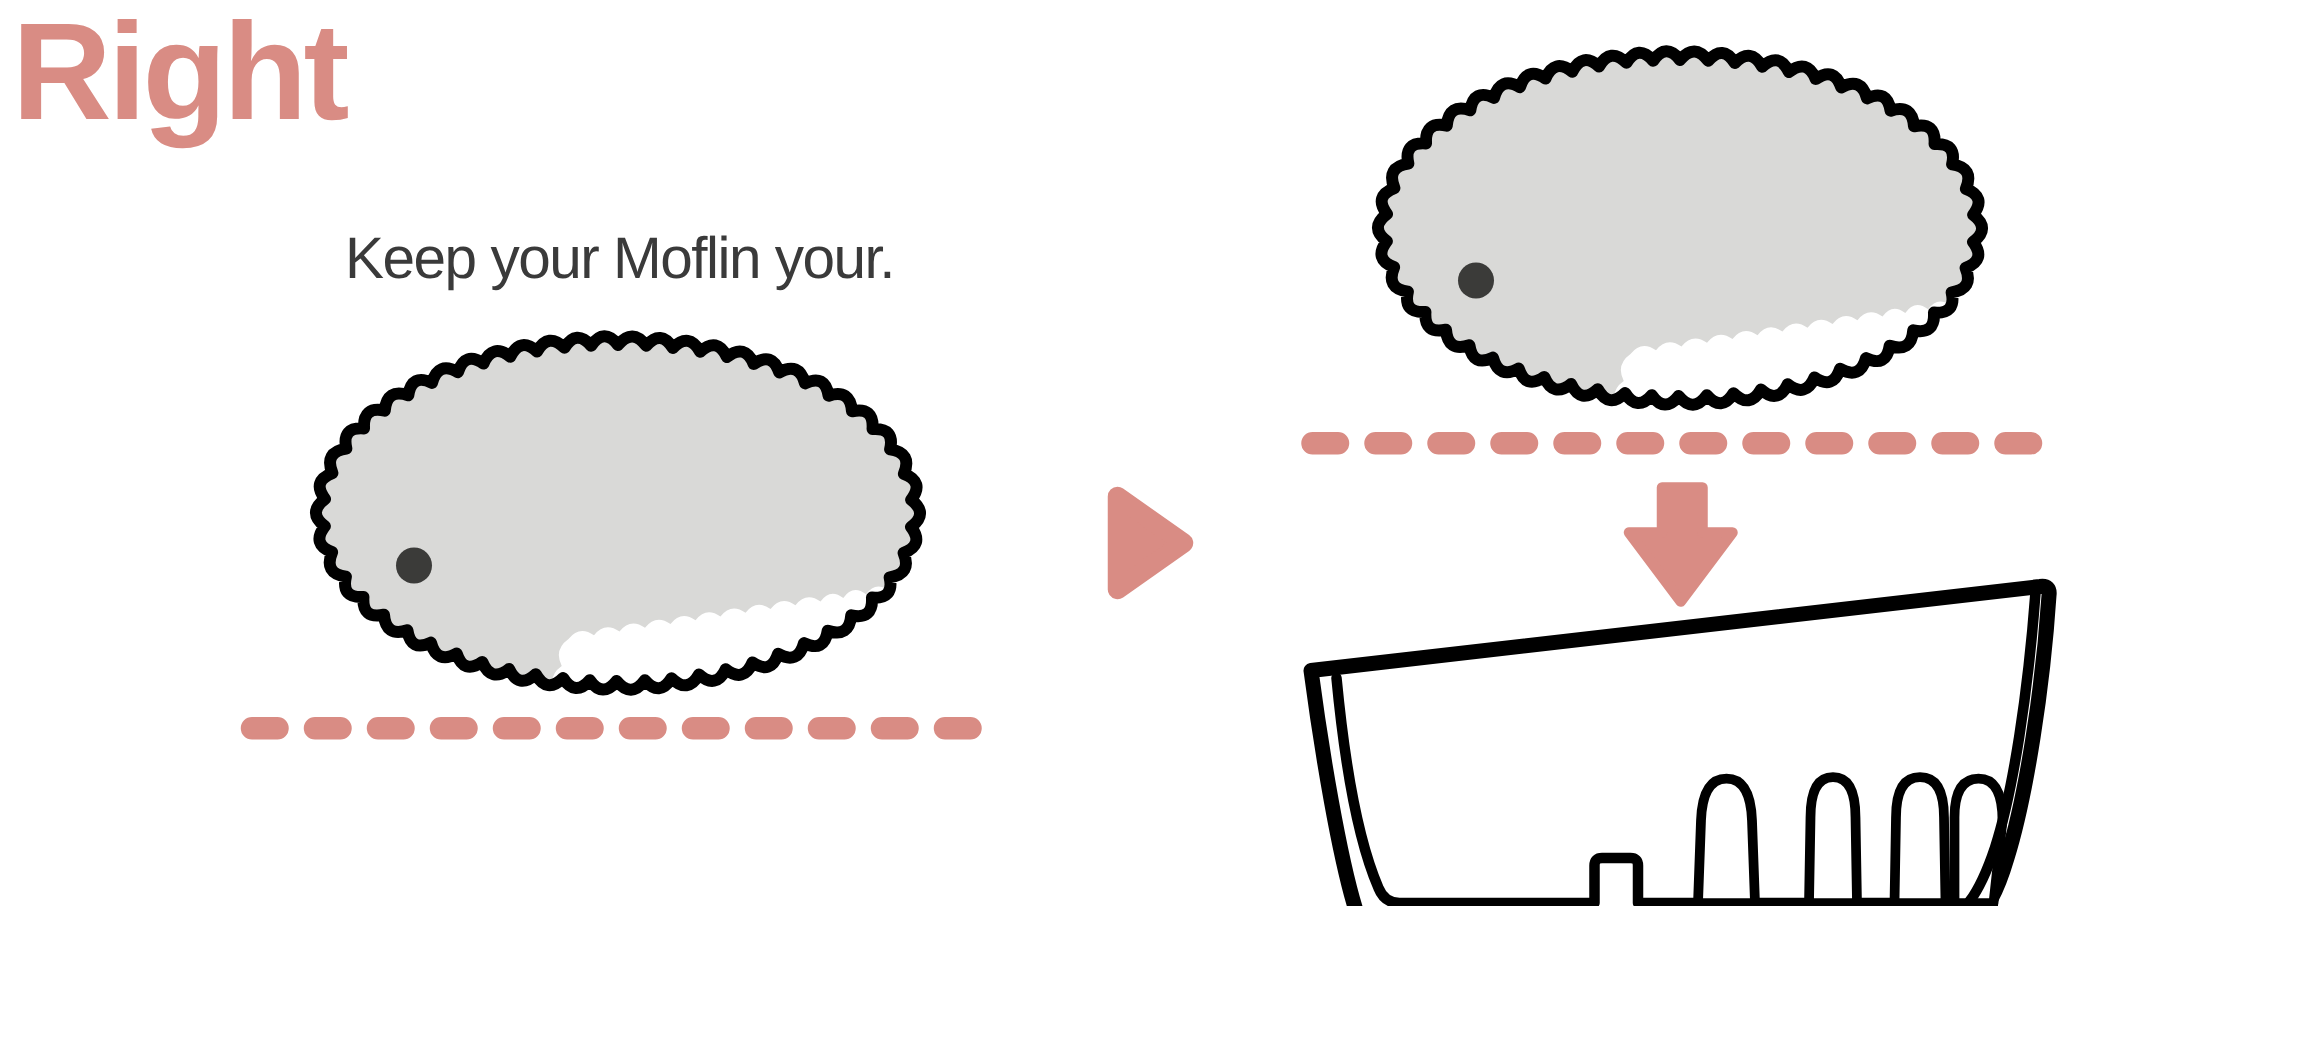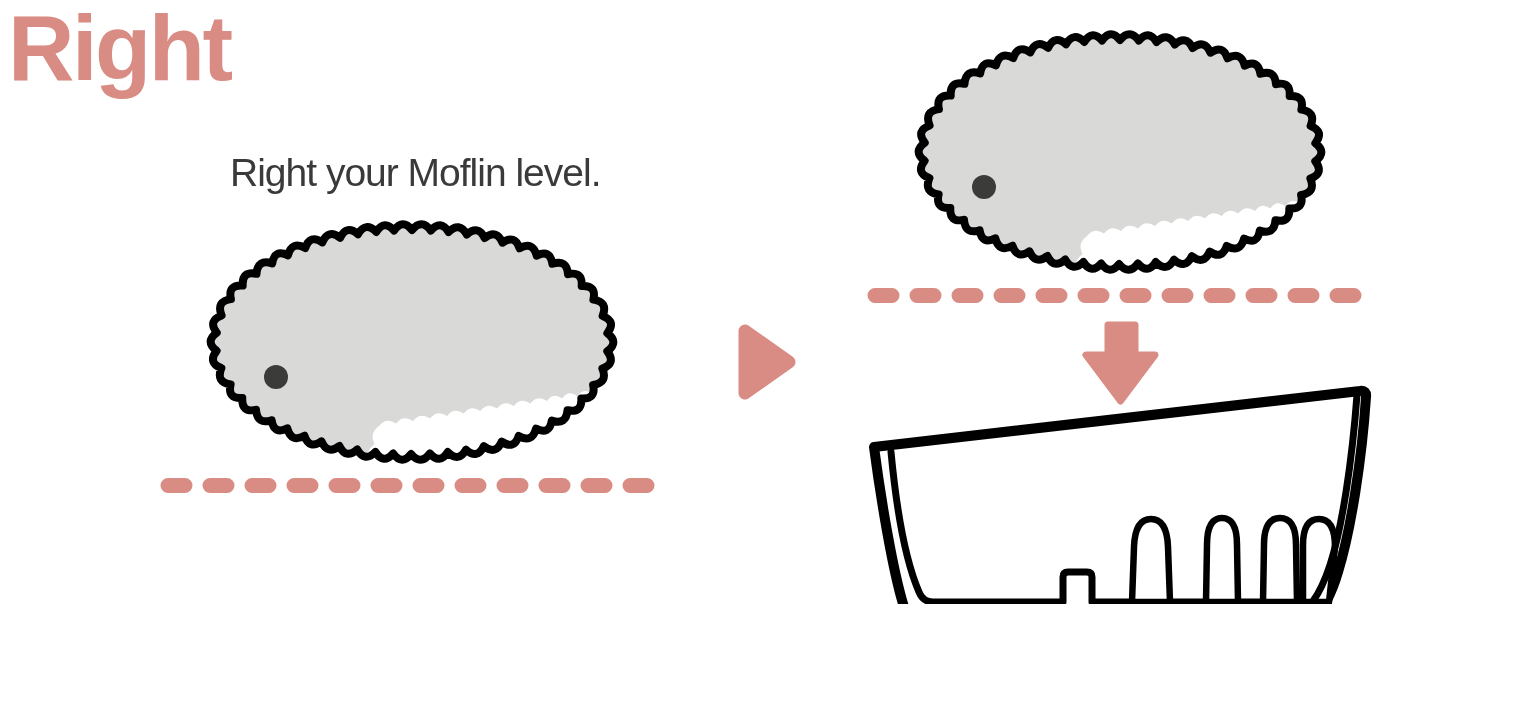--- a/index.html
+++ b/index.html
@@ -39,21 +39,21 @@
     stroke-linejoin:round; stroke-linecap:round;}
   .bed-prong{fill:#ffffff; stroke:var(--outline,#000); stroke-width:6.5;
     stroke-linejoin:round; stroke-linecap:round;}
 </style>
 </head>
 <body>
 
 <div class="stage">
 
   <div class="title">Right</div>
-  <div class="caption">Right your Moflin level.</div>
+  <div class="caption">Keep your Moflin your.</div>
 
   <svg class="art" width="1535" height="708" viewBox="0 0 1535 708" xmlns="http://www.w3.org/2000/svg">
     <defs>
       <clipPath id="mclip">
           <path d="M 205.0 10.0 Q 214.7 -1.7 223.8 10.5 Q 233.6 -0.7 241.6 12.0 Q 252.3 1.3 259.8 14.5 Q 271.1 4.4 277.6 18.0 Q 289.6 8.7 295.5 22.7 Q 307.8 14.1 312.5 28.3 Q 325.7 20.9 329.7 35.6 Q 343.1 29.1 345.4 43.8 Q 359.8 39.0 361.0 54.2 Q 375.7 51.0 374.7 66.0 Q 389.7 65.0 386.4 79.6 Q 401.4 81.8 395.6 95.9 Q 409.6 101.3 400.4 113.2 Q 412.4 122.3 400.3 131.3 Q 409.4 143.2 395.4 148.6 Q 401.1 162.7 386.1 164.9 Q 389.3 179.5 374.3 178.4 Q 375.2 193.4 360.5 190.2 Q 359.2 205.4 344.8 200.5 Q 342.5 215.3 329.0 208.7 Q 325.0 223.4 311.7 215.9 Q 307.0 230.1 294.7 221.6 Q 288.8 235.5 276.8 226.2 Q 270.2 239.7 259.0 229.7 Q 251.5 242.8 240.7 232.1 Q 232.8 244.8 222.9 233.5 Q 213.8 245.8 204.1 234.0 Q 194.8 245.7 186.2 233.5 Q 176.4 244.7 168.4 232.0 Q 157.7 242.7 150.2 229.5 Q 138.9 239.6 132.4 226.0 Q 120.4 235.3 114.5 221.3 Q 102.2 229.9 97.5 215.7 Q 84.3 223.1 80.3 208.4 Q 66.9 214.9 64.6 200.2 Q 50.2 205.0 49.0 189.8 Q 34.3 193.0 35.3 178.0 Q 20.3 179.0 23.6 164.4 Q 8.6 162.2 14.4 148.1 Q 0.4 142.7 9.6 130.8 Q -2.4 121.7 9.7 112.7 Q 0.6 100.8 14.6 95.4 Q 8.9 81.3 23.9 79.1 Q 20.7 64.5 35.7 65.6 Q 34.8 50.6 49.5 53.8 Q 50.8 38.6 65.2 43.5 Q 67.5 28.7 81.0 35.3 Q 85.0 20.6 98.3 28.1 Q 103.0 13.9 115.3 22.4 Q 121.2 8.5 133.2 17.8 Q 139.8 4.3 151.0 14.3 Q 158.5 1.2 169.3 11.9 Q 177.2 -0.8 187.1 10.5 Q 195.7 -1.8 205.0 10.0 Z"></path>
         </clipPath>
     </defs>
 
     <g class="moflin-fig" transform="translate(207,220)">
         <path class="moflin-body" d="M 205.0 10.0 Q 214.7 -1.7 223.8 10.5 Q 233.6 -0.7 241.6 12.0 Q 252.3 1.3 259.8 14.5 Q 271.1 4.4 277.6 18.0 Q 289.6 8.7 295.5 22.7 Q 307.8 14.1 312.5 28.3 Q 325.7 20.9 329.7 35.6 Q 343.1 29.1 345.4 43.8 Q 359.8 39.0 361.0 54.2 Q 375.7 51.0 374.7 66.0 Q 389.7 65.0 386.4 79.6 Q 401.4 81.8 395.6 95.9 Q 409.6 101.3 400.4 113.2 Q 412.4 122.3 400.3 131.3 Q 409.4 143.2 395.4 148.6 Q 401.1 162.7 386.1 164.9 Q 389.3 179.5 374.3 178.4 Q 375.2 193.4 360.5 190.2 Q 359.2 205.4 344.8 200.5 Q 342.5 215.3 329.0 208.7 Q 325.0 223.4 311.7 215.9 Q 307.0 230.1 294.7 221.6 Q 288.8 235.5 276.8 226.2 Q 270.2 239.7 259.0 229.7 Q 251.5 242.8 240.7 232.1 Q 232.8 244.8 222.9 233.5 Q 213.8 245.8 204.1 234.0 Q 194.8 245.7 186.2 233.5 Q 176.4 244.7 168.4 232.0 Q 157.7 242.7 150.2 229.5 Q 138.9 239.6 132.4 226.0 Q 120.4 235.3 114.5 221.3 Q 102.2 229.9 97.5 215.7 Q 84.3 223.1 80.3 208.4 Q 66.9 214.9 64.6 200.2 Q 50.2 205.0 49.0 189.8 Q 34.3 193.0 35.3 178.0 Q 20.3 179.0 23.6 164.4 Q 8.6 162.2 14.4 148.1 Q 0.4 142.7 9.6 130.8 Q -2.4 121.7 9.7 112.7 Q 0.6 100.8 14.6 95.4 Q 8.9 81.3 23.9 79.1 Q 20.7 64.5 35.7 65.6 Q 34.8 50.6 49.5 53.8 Q 50.8 38.6 65.2 43.5 Q 67.5 28.7 81.0 35.3 Q 85.0 20.6 98.3 28.1 Q 103.0 13.9 115.3 22.4 Q 121.2 8.5 133.2 17.8 Q 139.8 4.3 151.0 14.3 Q 158.5 1.2 169.3 11.9 Q 177.2 -0.8 187.1 10.5 Q 195.7 -1.8 205.0 10.0 Z"></path>

